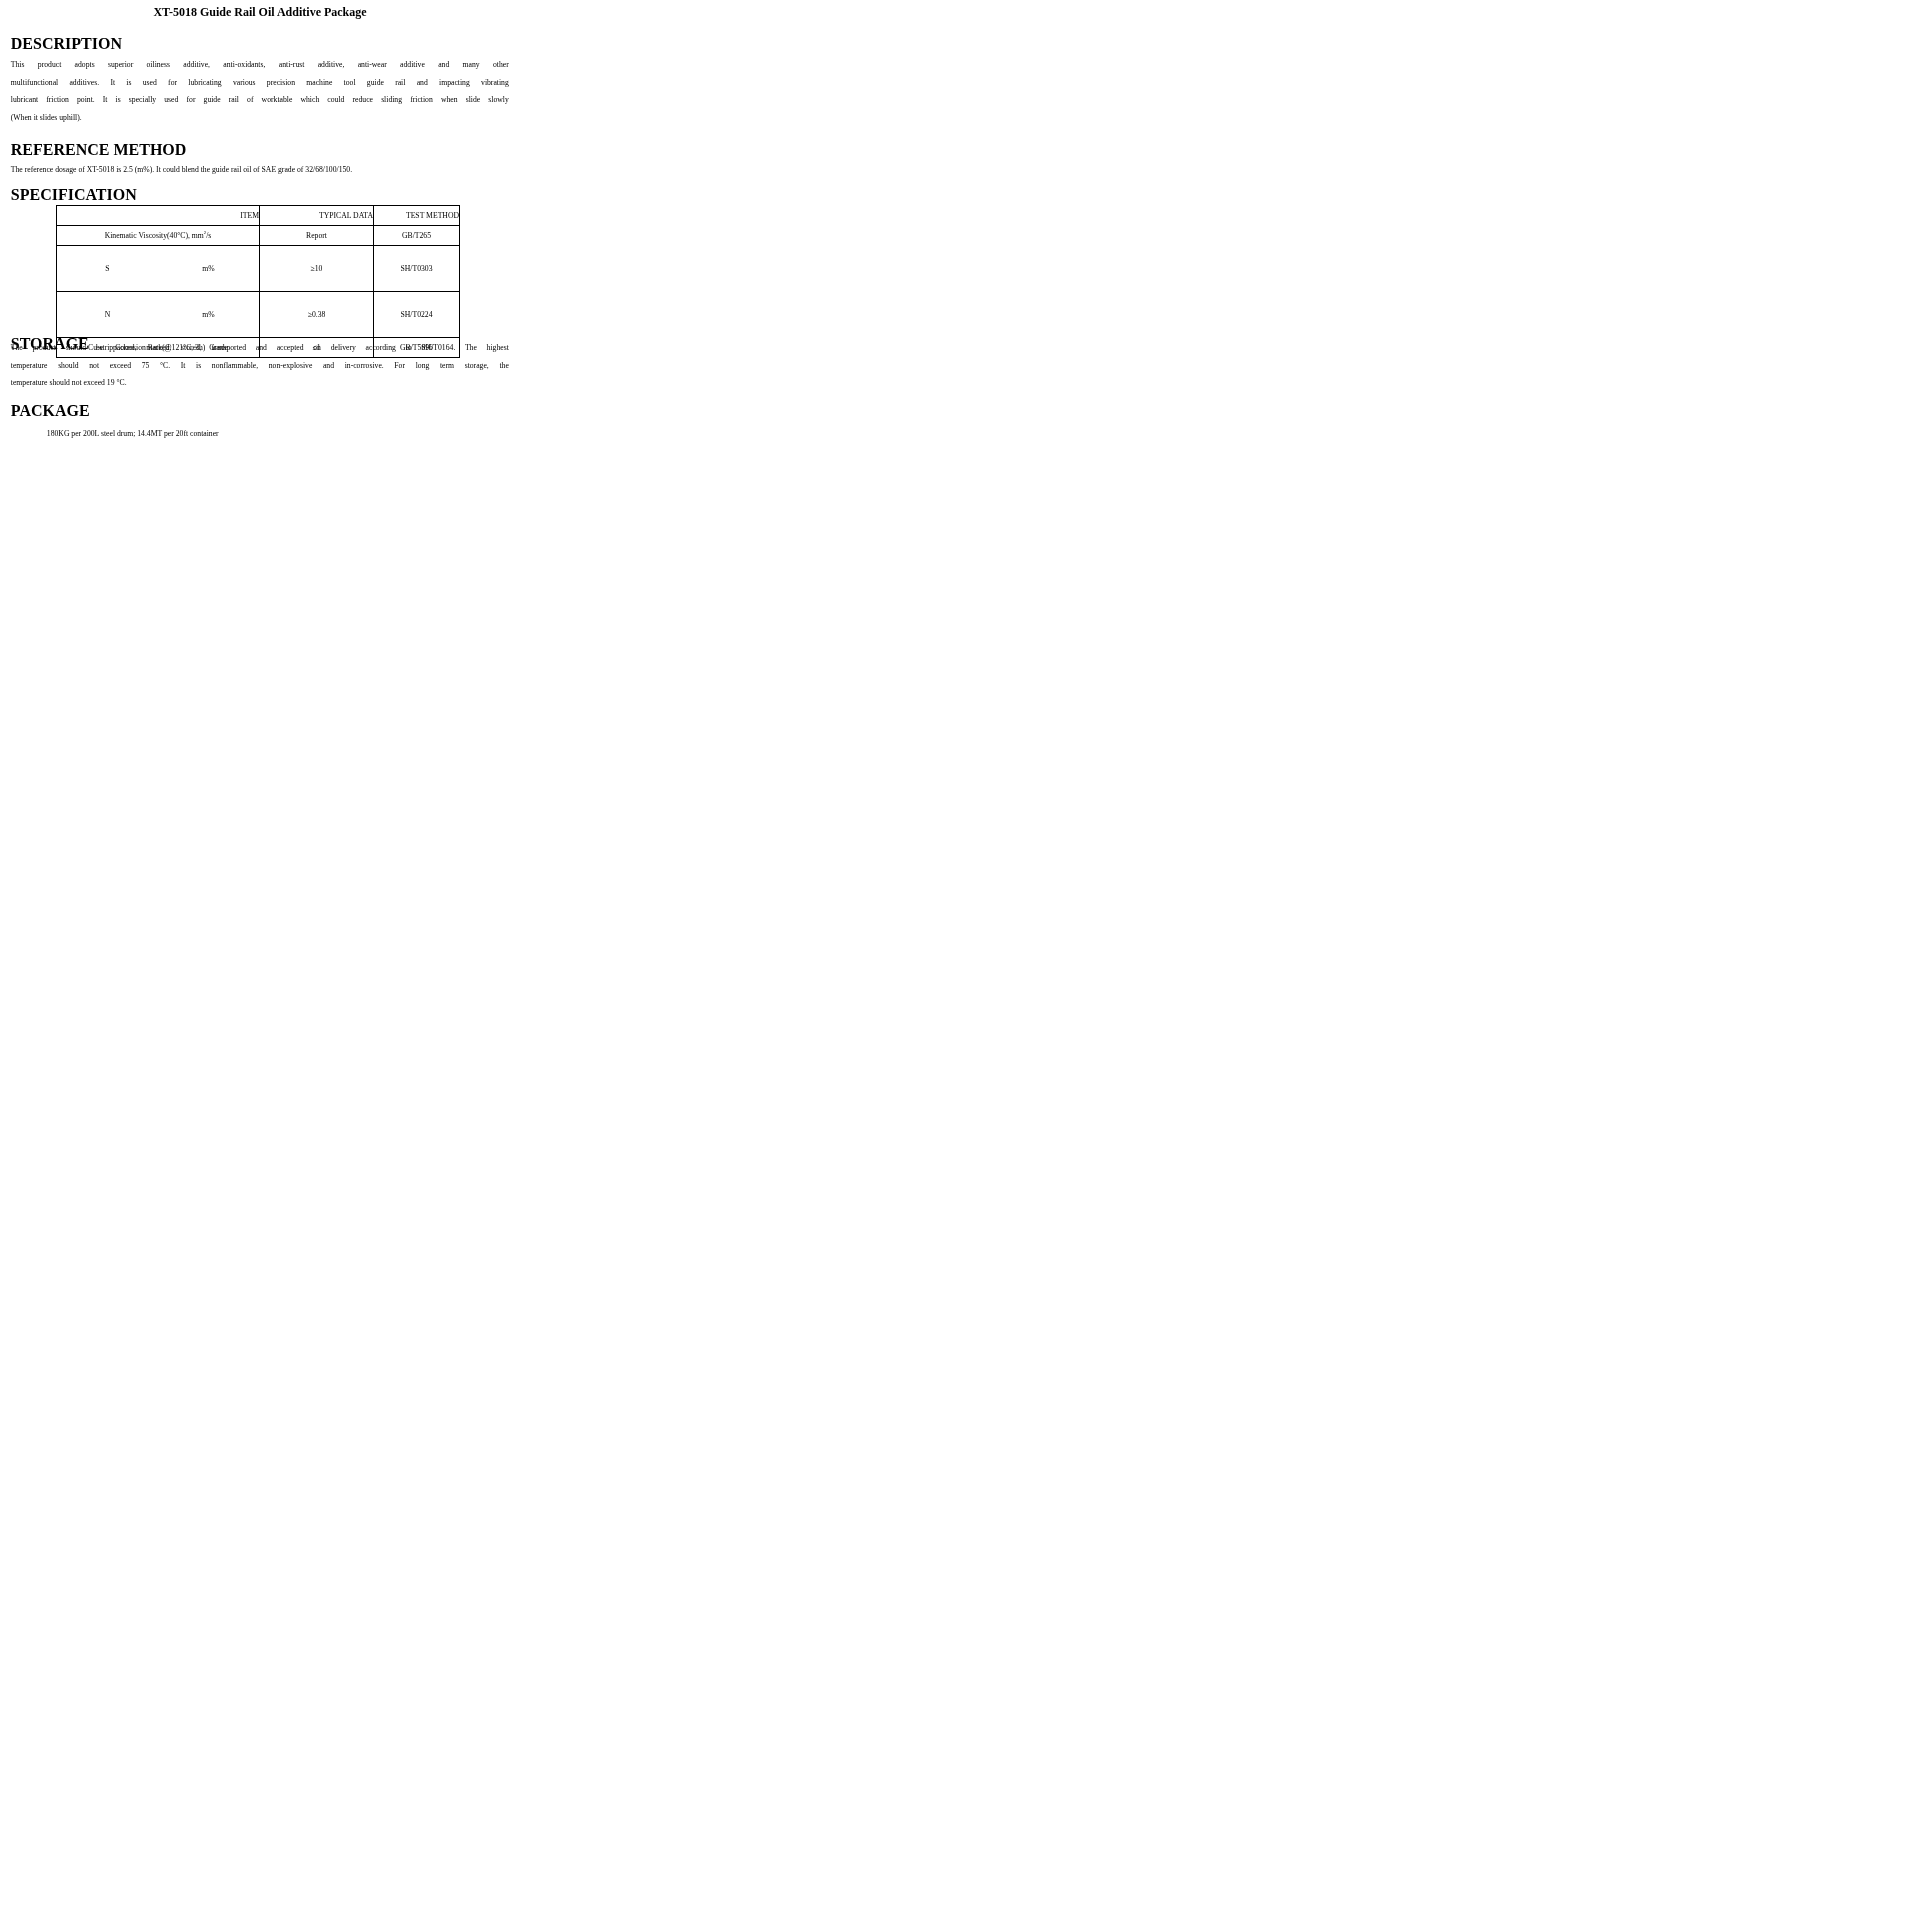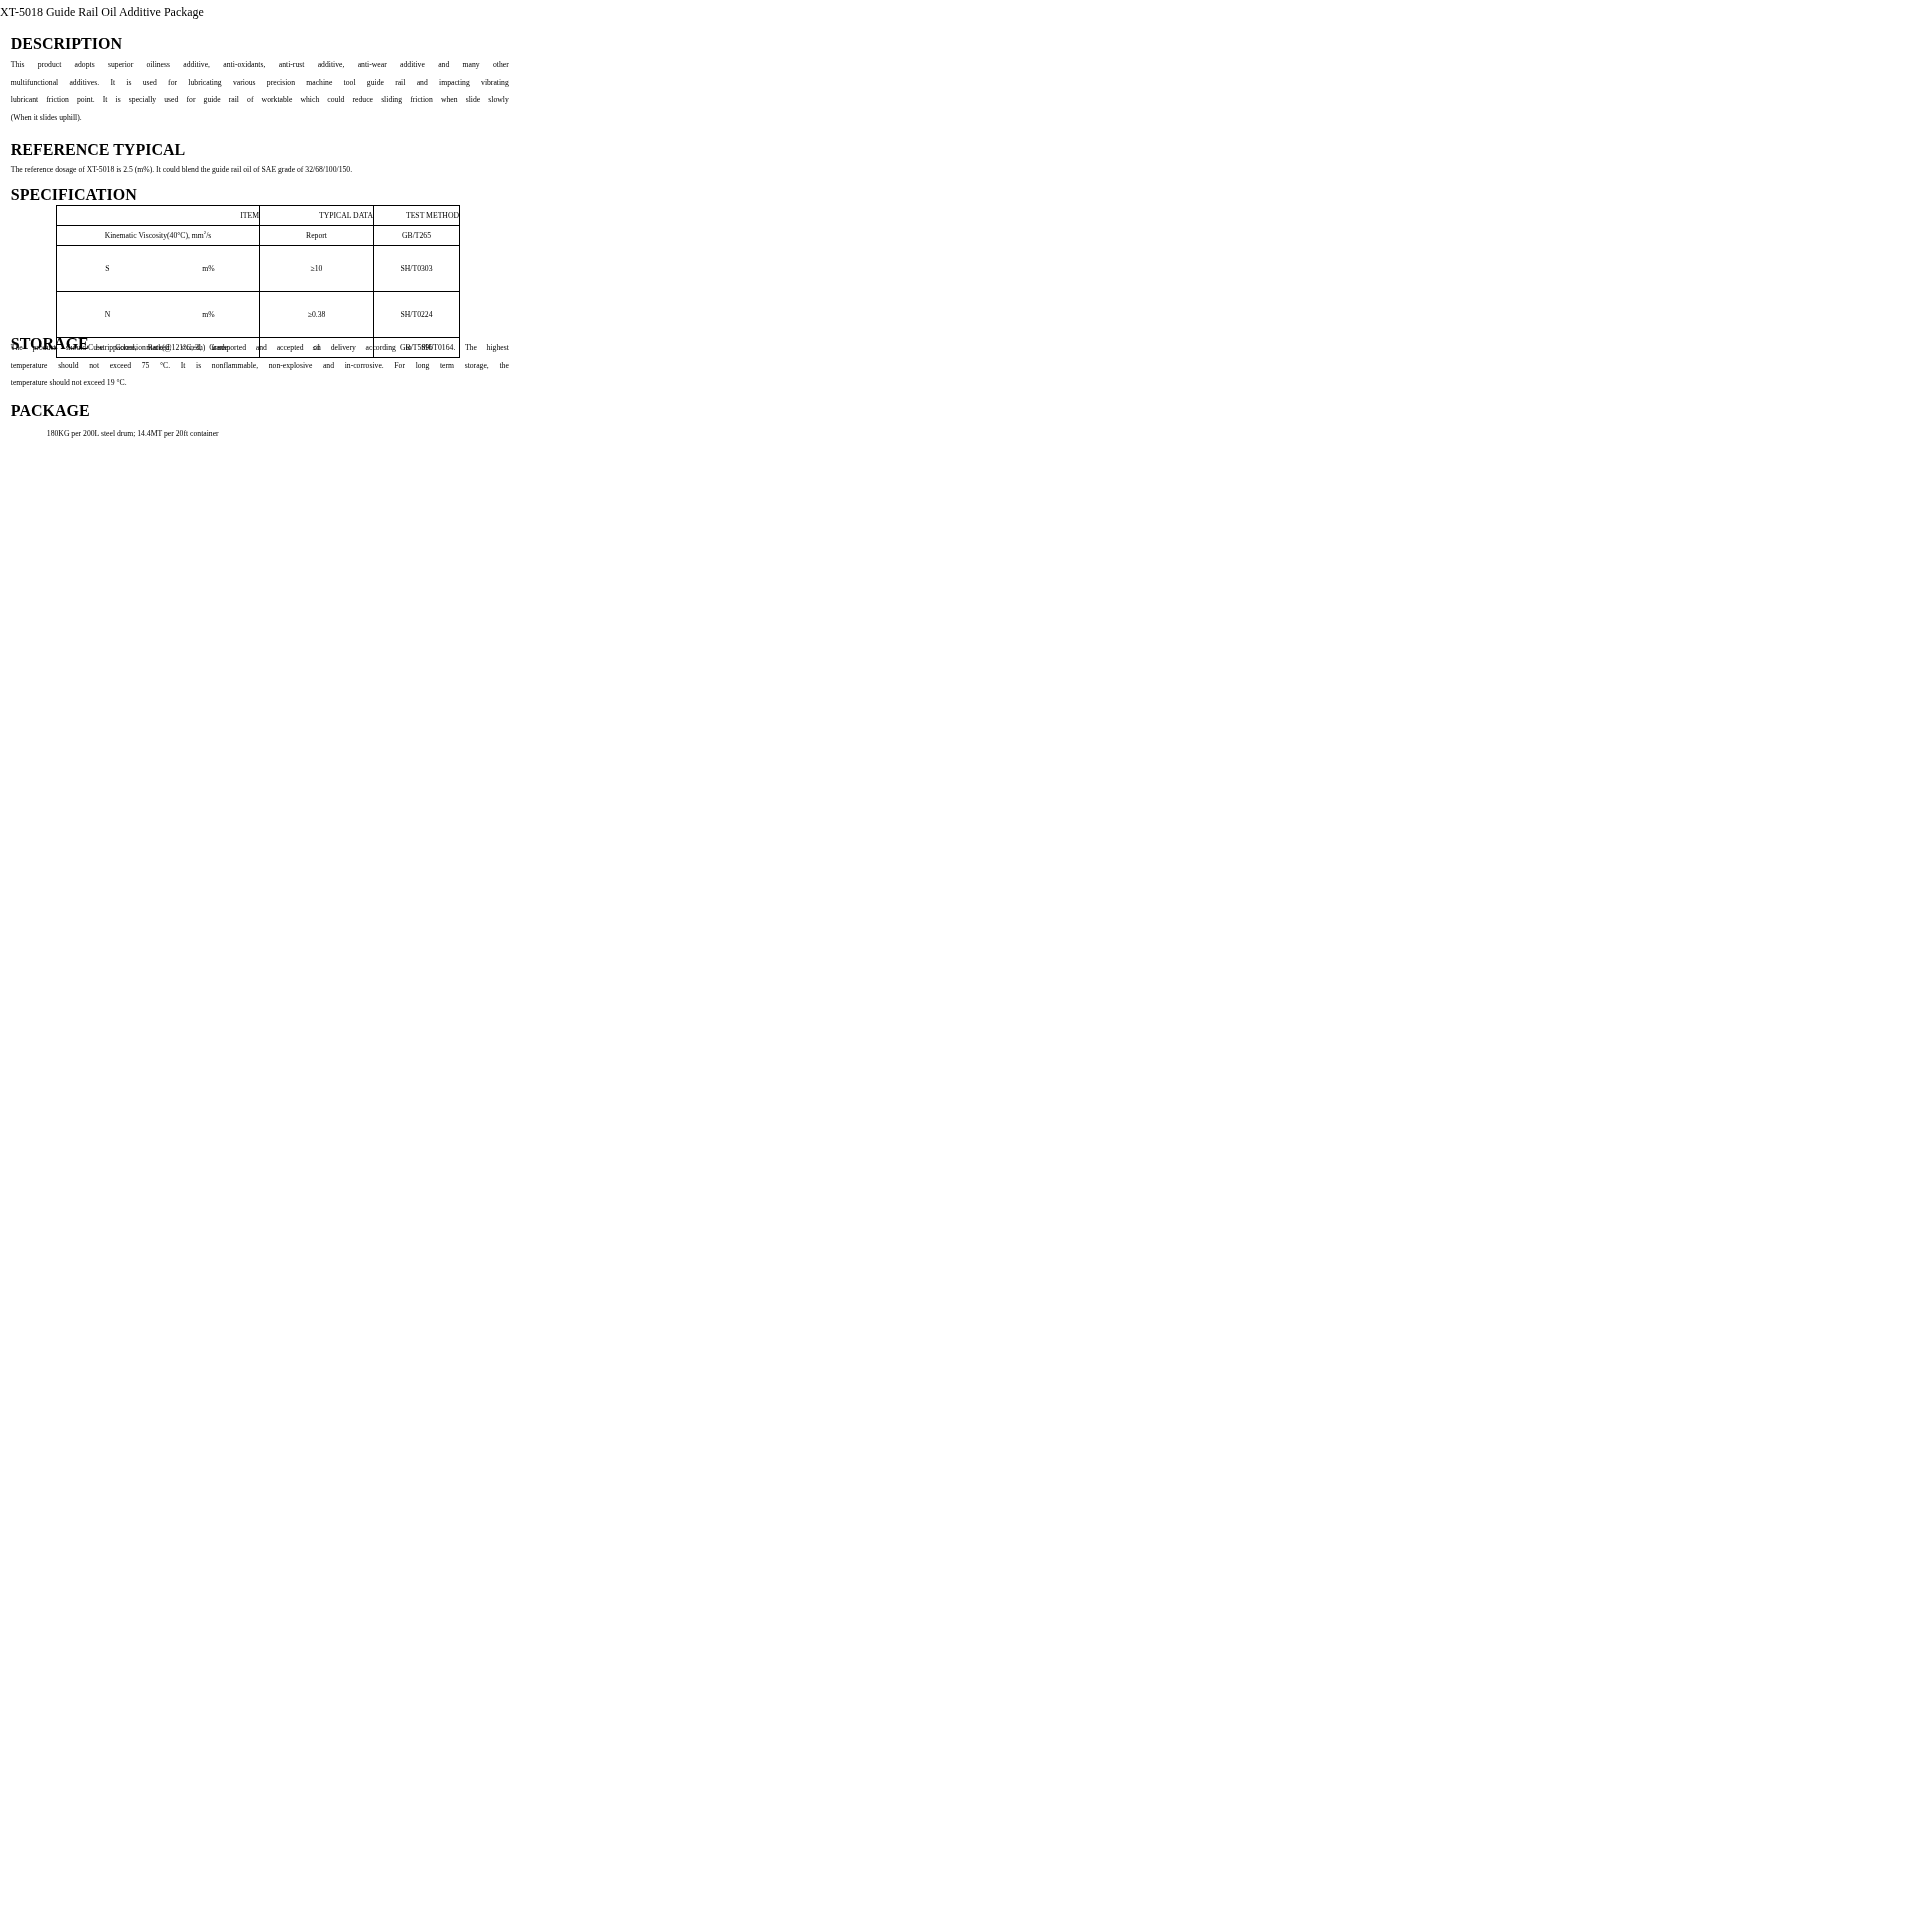--- a/index.html
+++ b/index.html
@@ -14,23 +14,23 @@
     background: #ffffff;
     color: #000000;
     font-family: "Liberation Serif", "DejaVu Serif", serif;
     overflow: hidden;
   }
   .doc-title {
     position: absolute;
     top: 5px;
     left: 0;
     width: 100%;
-    text-align: left;
+    text-align: center;
     font-size: 12px;
-    font-weight: normal;
+    font-weight: bold;
     line-height: 14.6px;
     white-space: nowrap;
   }
   .sec-heading {
     position: absolute;
     left: 10.8px;
     font-size: 16px;
     font-weight: bold;
     line-height: 13px;
     white-space: nowrap;
@@ -105,21 +105,21 @@
   <div class="doc-title">XT-5018 Guide Rail Oil Additive Package</div>
 
   <div class="sec-heading heading-description">DESCRIPTION</div>
   <div class="body-block para-description">
     <div class="pline">This product adopts superior oiliness additive, anti-oxidants, anti-rust additive, anti-wear additive and many other</div>
     <div class="pline">multifunctional additives. It is used for lubricating various precision machine tool guide rail and impacting vibrating</div>
     <div class="pline">lubricant friction point. It is specially used for guide rail of worktable which could reduce sliding friction when slide slowly</div>
     <div class="pline pline-last">(When it slides uphill).</div>
   </div>
 
-  <div class="sec-heading heading-dosage">REFERENCE TYPICAL</div>
+  <div class="sec-heading heading-dosage">REFERENCE METHOD</div>
   <div class="body-block line-dosage">
     <div class="pline pline-last">The reference dosage of XT-5018 is 2.5 (m%). It could blend the guide rail oil of SAE grade of 32/68/100/150.</div>
   </div>
 
   <div class="sec-heading heading-specification">SPECIFICATION</div>
 
   <table class="spec-table">
     <colgroup>
         <col class="c1">
         <col class="c2">

